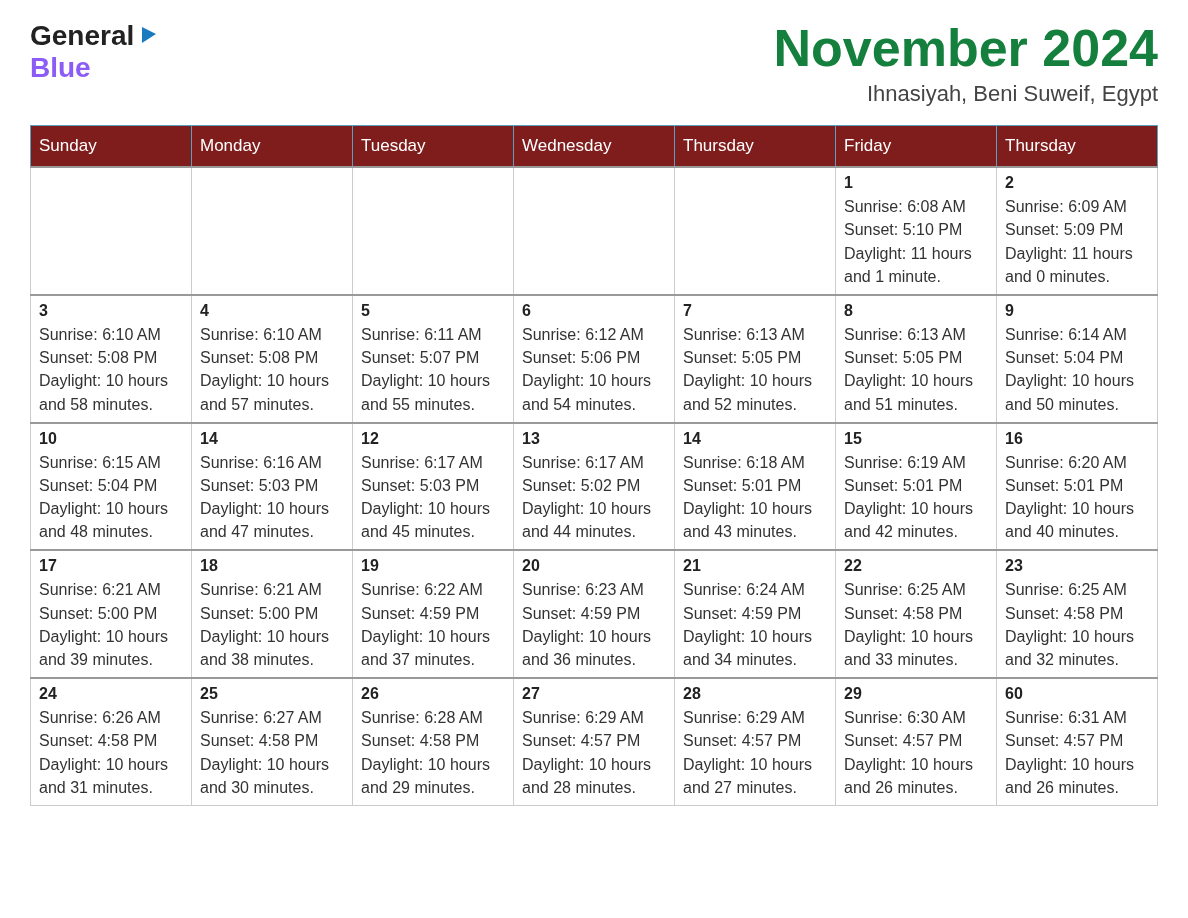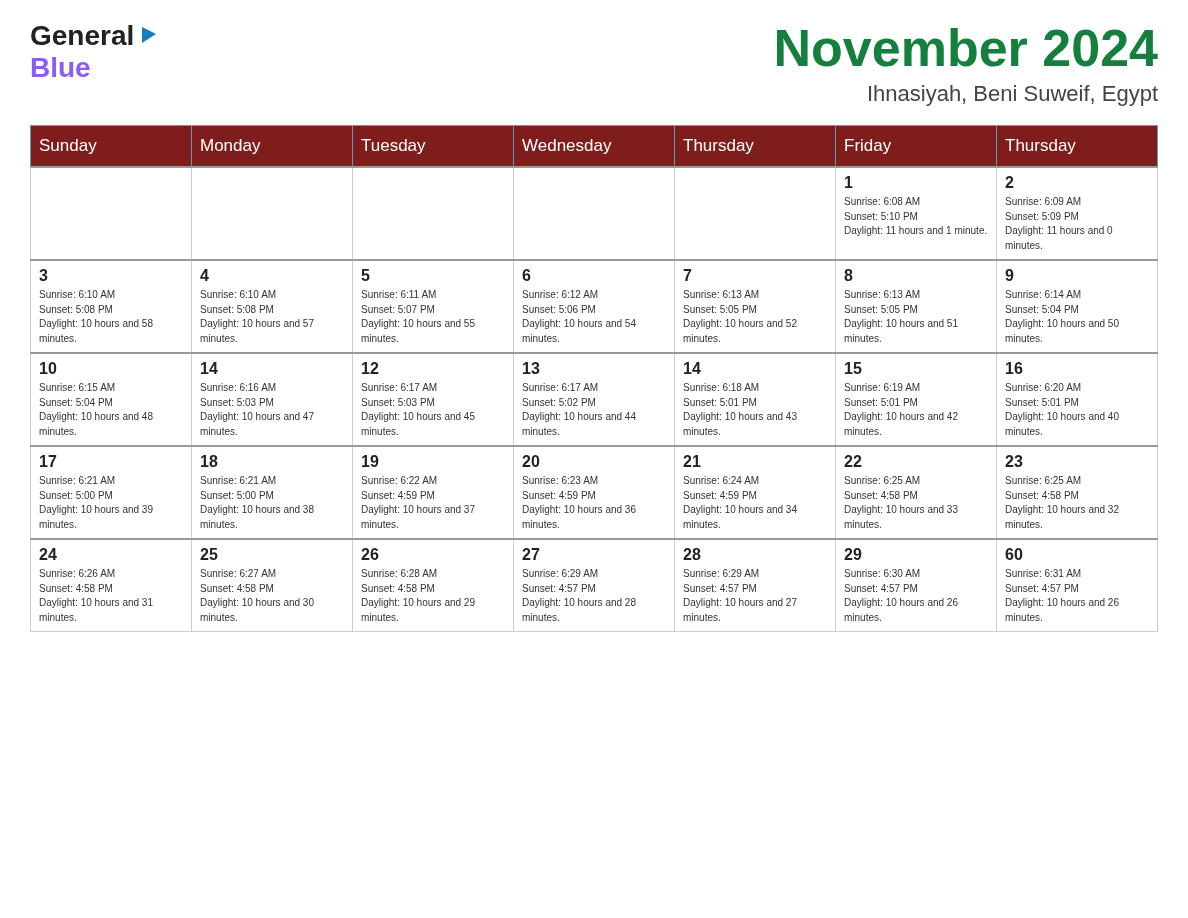--- a/index.html
+++ b/index.html
@@ -80,21 +80,21 @@
       background: #fff;
     }
     .day-number {
       font-size: 16px;
       font-weight: bold;
       color: #222;
       display: block;
       margin-bottom: 3px;
     }
     .day-info {
-      font-size: 10px;
+      font-size: 16px;
       line-height: 1.45;
       color: #333;
     }
     .empty-cell {
       background: #f9f9f9;
     }
     tr.week-row td {
       border-top: 2px solid #999;
     }
   </style>

